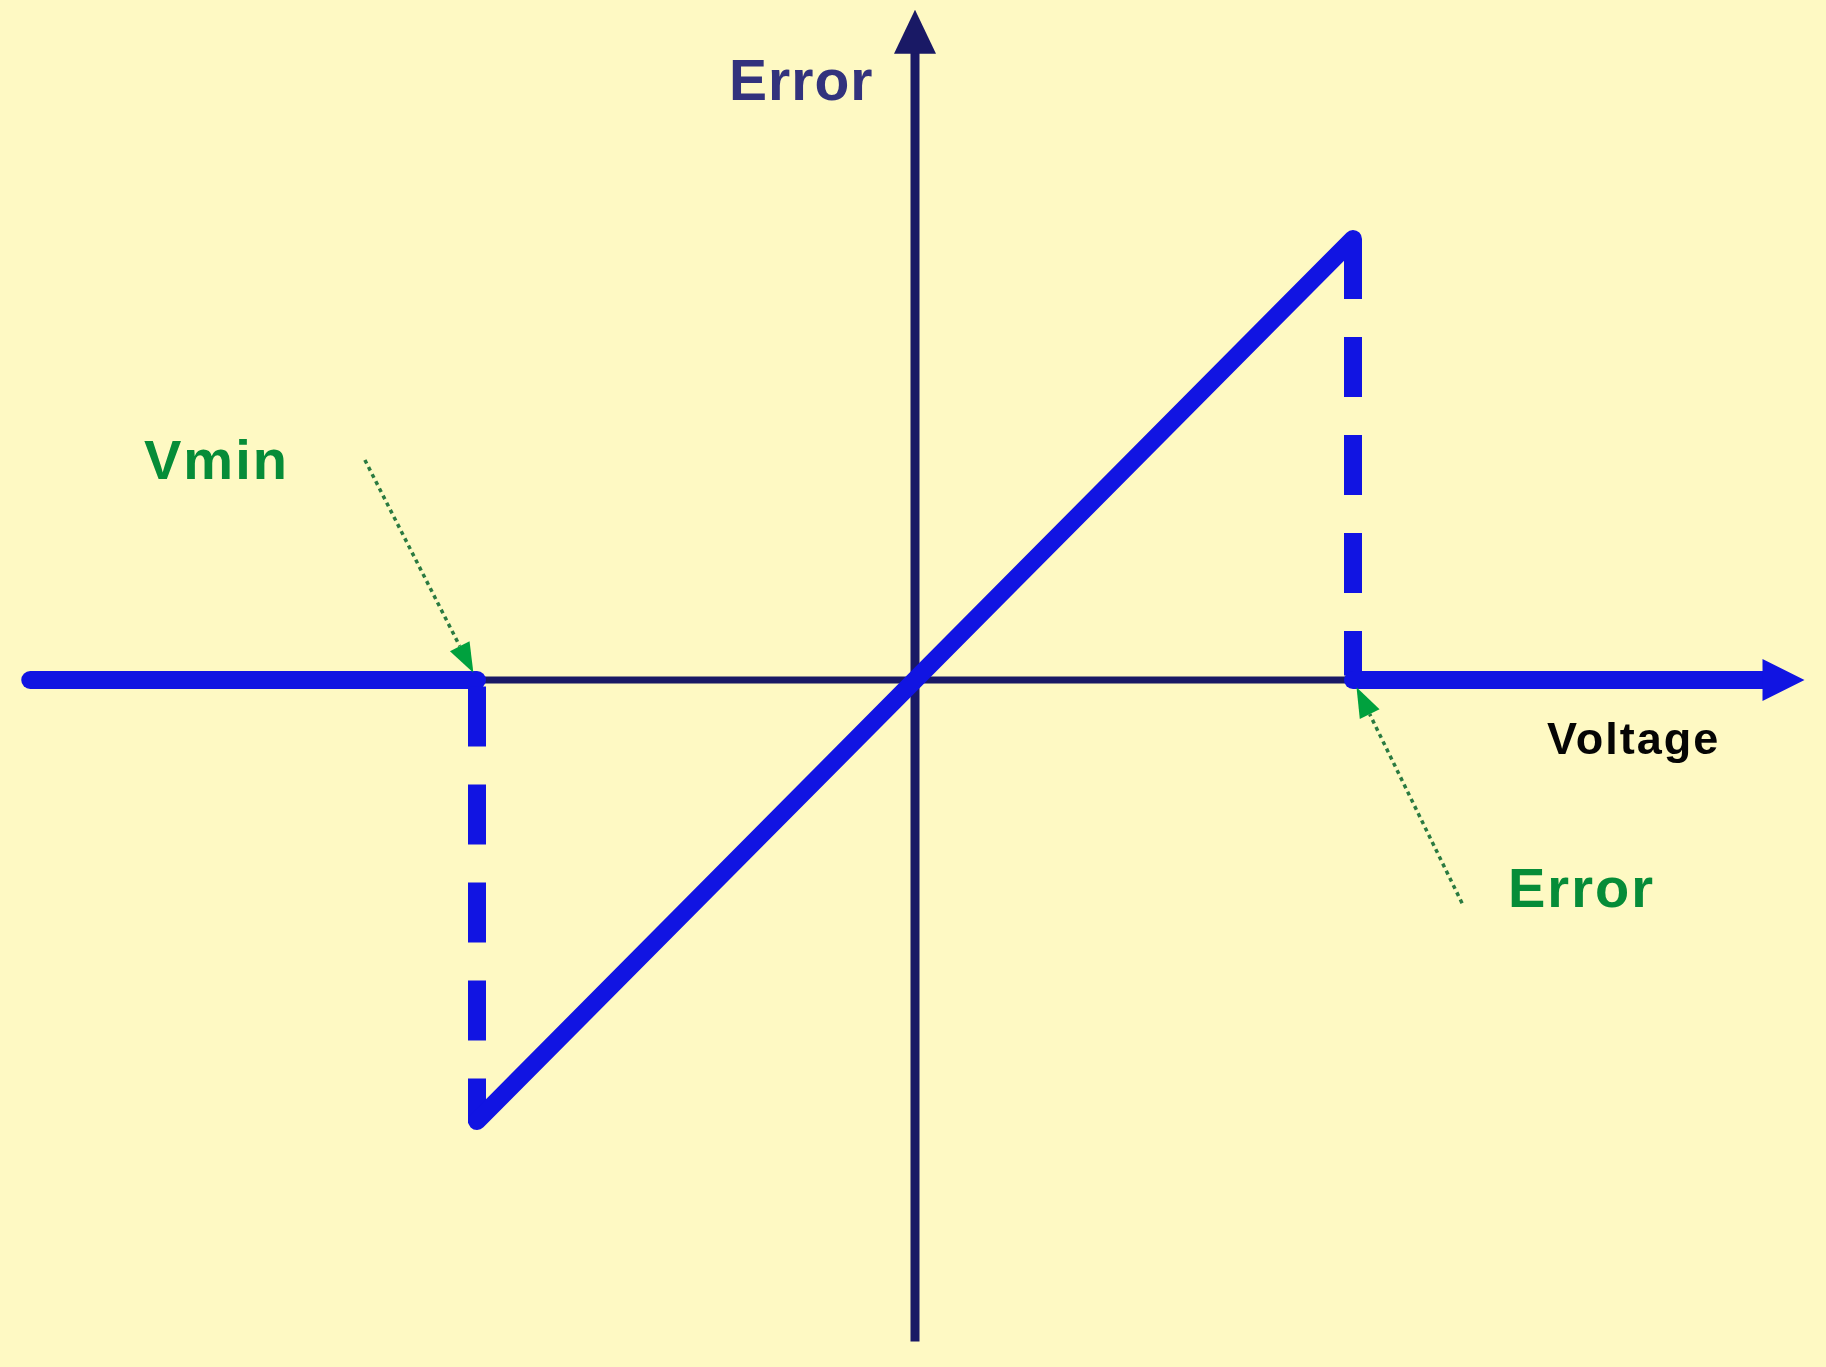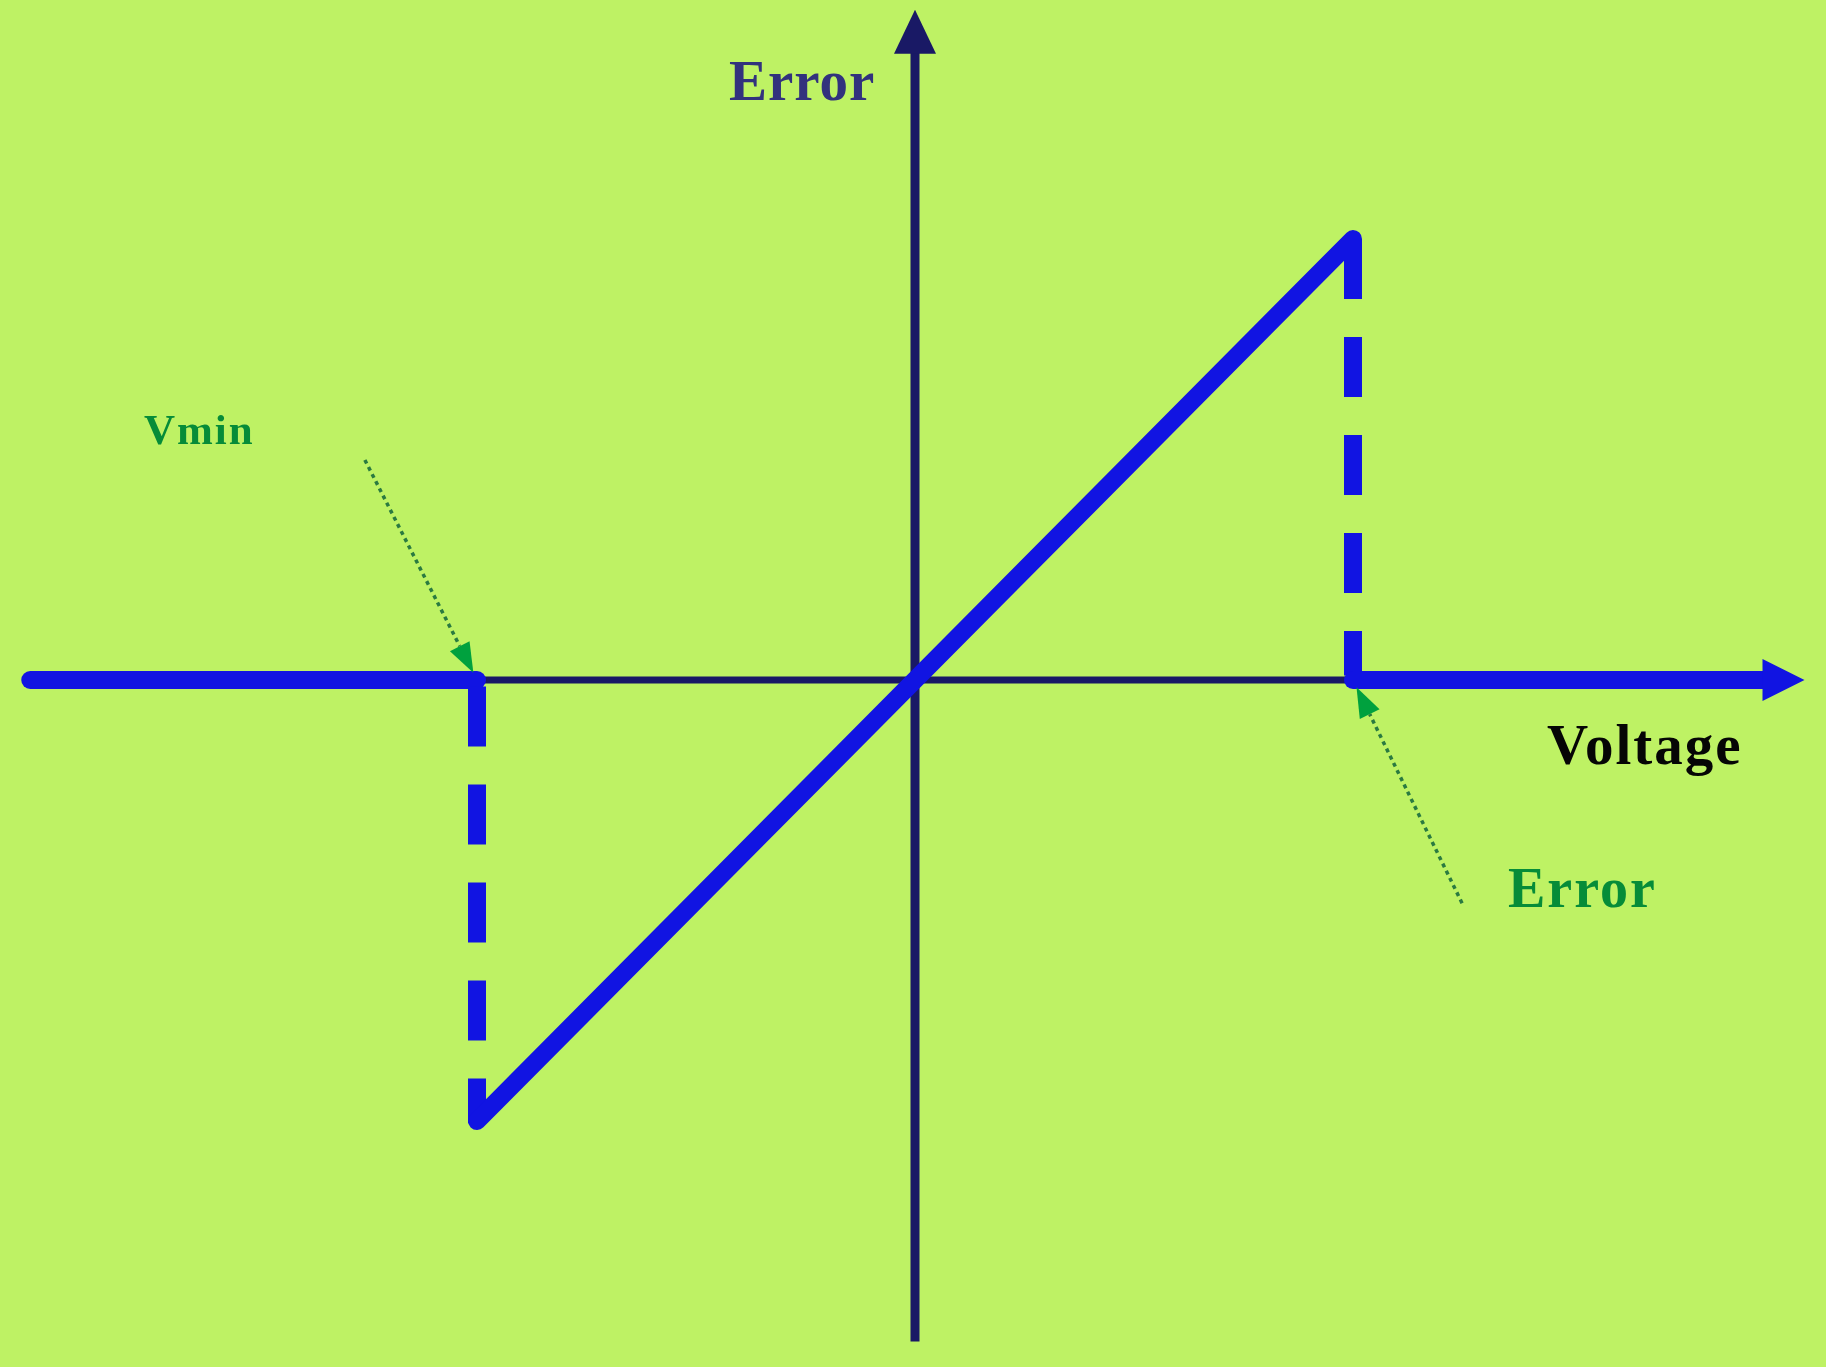--- a/index.html
+++ b/index.html
@@ -1,33 +1,33 @@
 <!DOCTYPE html>
 <html><head>
 <meta charset="utf-8">
 <style>
   html,body{margin:0;padding:0;background:#ffffff;}
   .canvas{
     position:relative;
     width:1826px;height:1367px;
-    background:#bef264;
+    background:#fef9c3;
     overflow:hidden;
-    font-family:Liberation Serif, serif;
+    font-family:Liberation Sans, sans-serif;
   }
   .canvas svg{position:absolute;left:0;top:0;}
   .lbl{
     position:absolute;
     font-weight:bold;
     line-height:1;
     white-space:nowrap;
     user-select:none;
   }
   #error-label   {left:729px; top:52px;  font-size:57px; letter-spacing:1px;}
-  #voltage-label {left:1547px;top:716px; font-size:57px; letter-spacing:2px;}
-  #vmin-label    {left:144px; top:408px; font-size:43px; letter-spacing:2px;}
+  #voltage-label {left:1547px;top:716px; font-size:45px; letter-spacing:2px;}
+  #vmin-label    {left:144px; top:432px; font-size:56px; letter-spacing:2px;}
   #vmax-label    {left:1508px;top:860px; font-size:56px; letter-spacing:2px;}
 </style>
 </head>
 <body>
 
 <div class="canvas">
   <svg id="plot-svg" width="1826" height="1367" viewBox="0 0 1826 1367">
       <line x1="25.860000000000127" y1="680" x2="1790.1399999999999" y2="680" stroke="#191965" stroke-width="7"></line>
       <line x1="915" y1="1341.5" x2="915" y2="45.67999999999995" stroke="#191965" stroke-width="9"></line>
       <polygon points="915,9.67999999999995 894,53.67999999999995 936,53.67999999999995" fill="#191965"></polygon>

